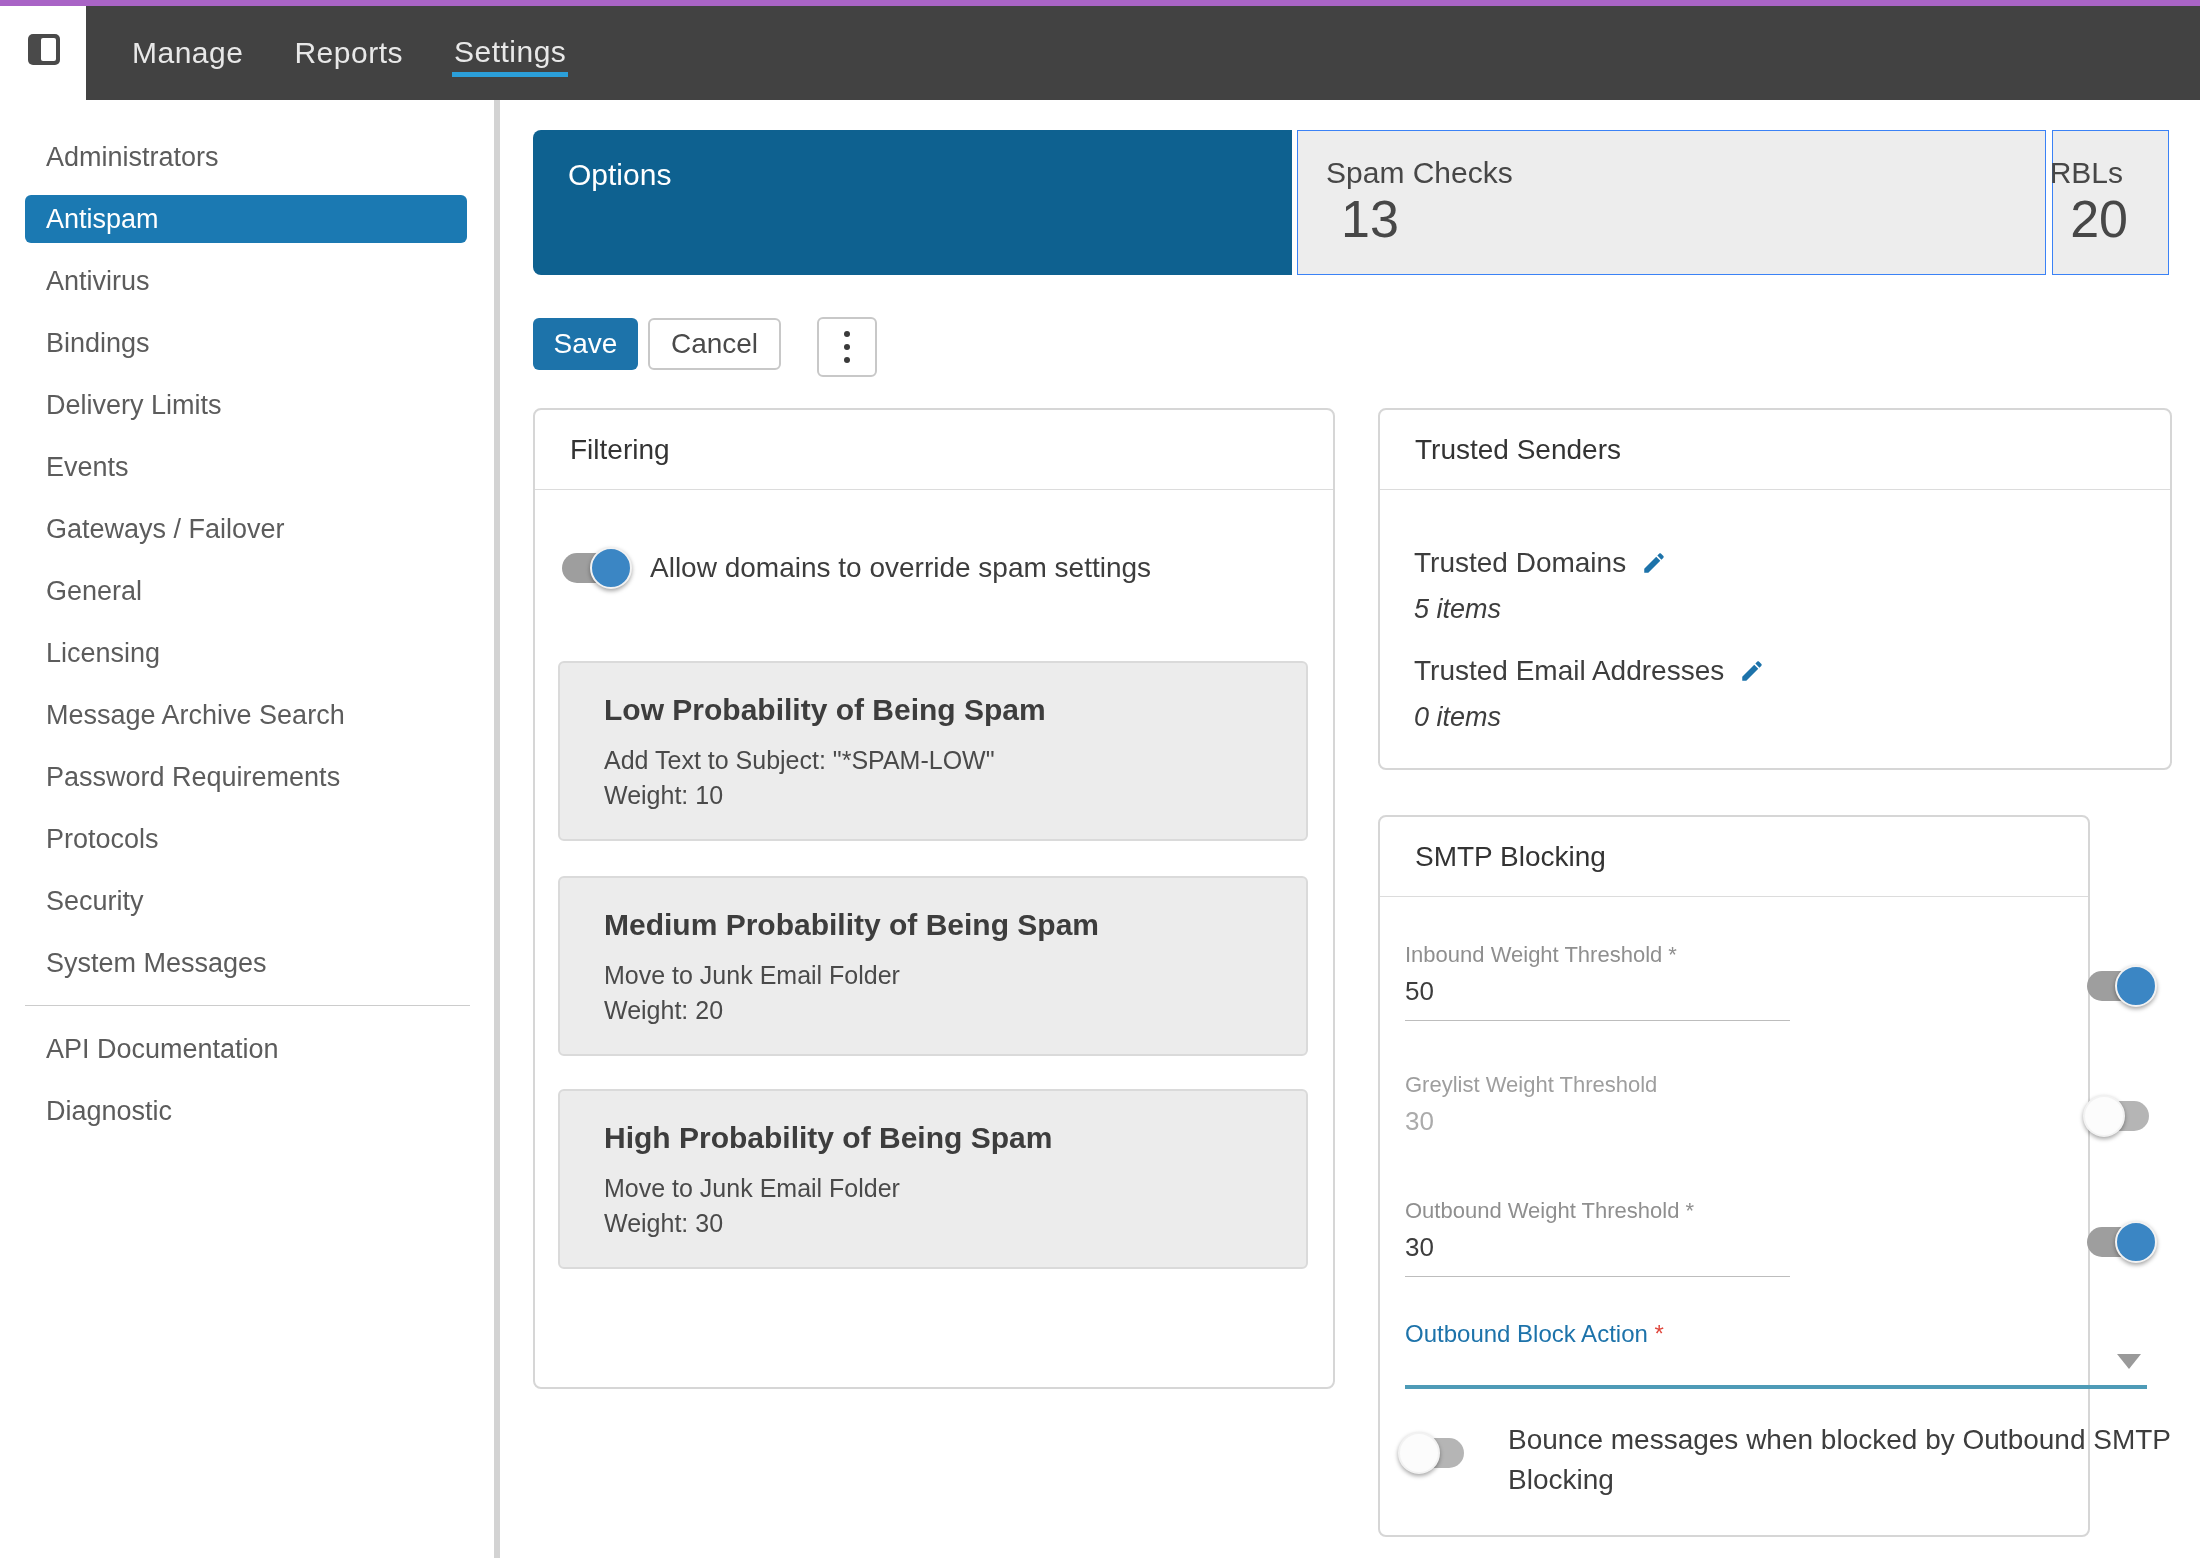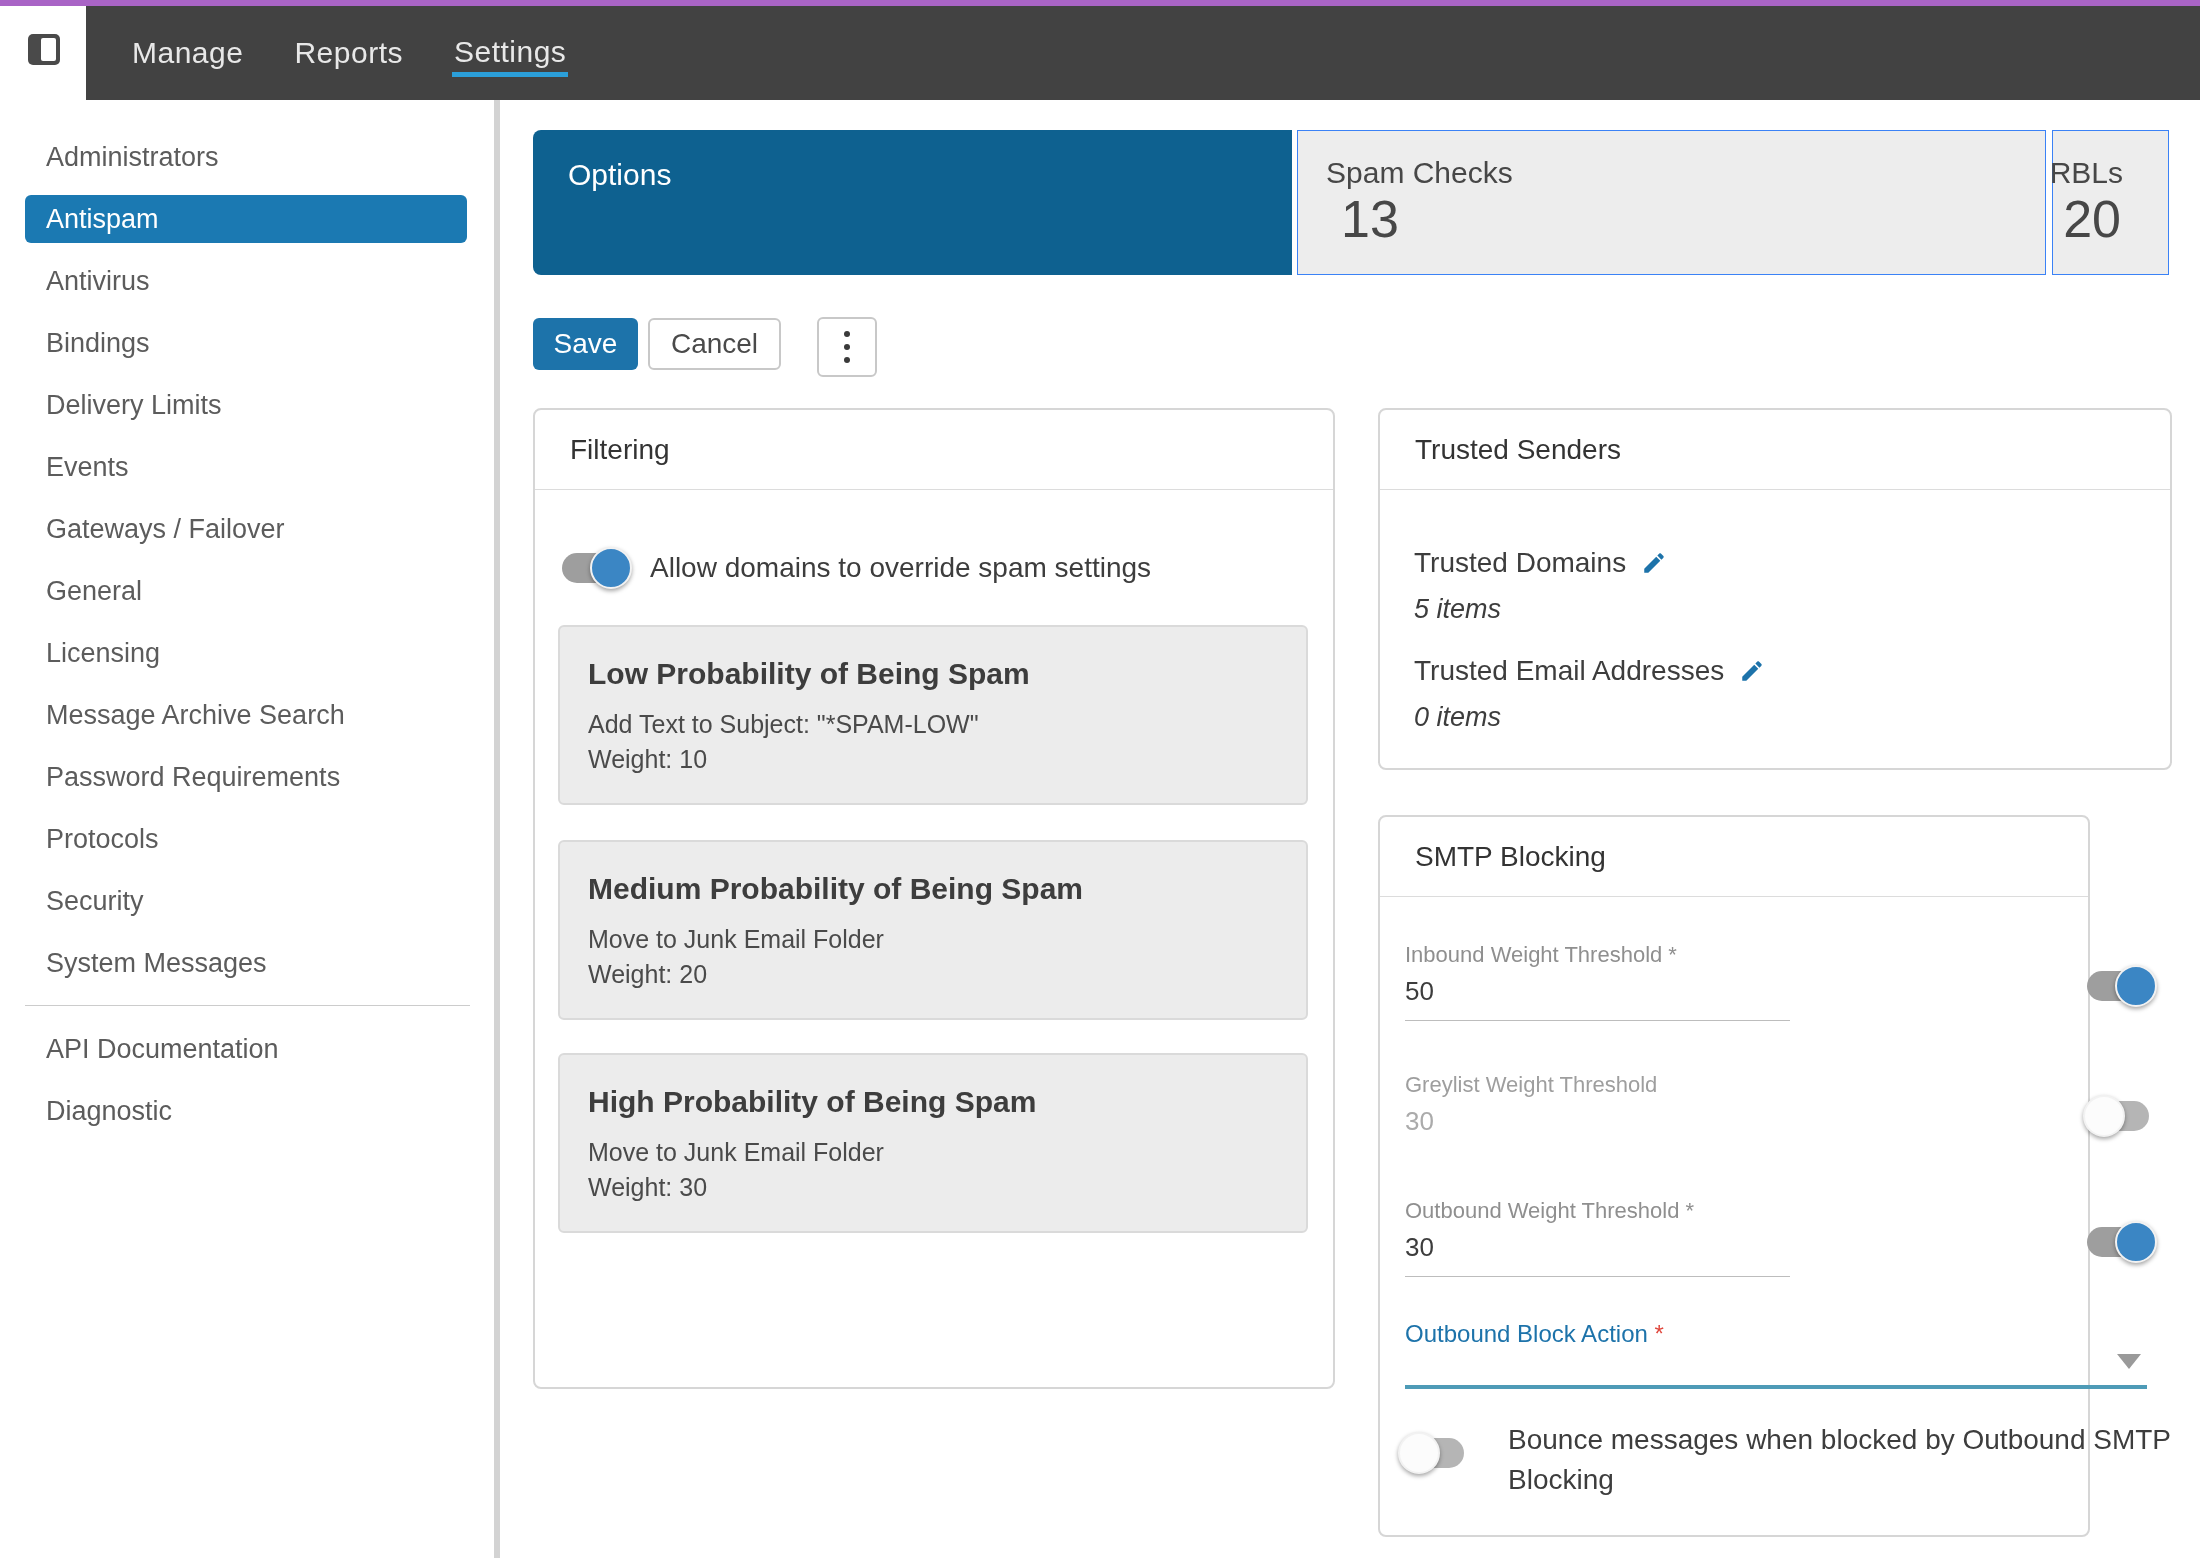--- a/index.html
+++ b/index.html
@@ -28,21 +28,21 @@
   .tab.options { left:533px; width:759px; background:#0e6190; border-radius:8px 0 0 8px; }
   .tab.options .tab-label { color:#fff; font-size:30px; position:absolute; left:35px; top:28px; }
   .tab.gray { background:#ededed; border:1px solid #3b82f6; }
   .tab.spam { left:1297px; width:749px; }
   .tab.rbls { left:2052px; width:117px;text-decoration:underline; }
   .tab .g-label { color:#474747; font-size:30px; position:absolute; top:25px; }
   .tab .g-count { color:#474747; font-size:52px; position:absolute; top:60px; line-height:1.1; }
   .tab.spam .g-label { left:28px; }
   .tab.spam .g-count { left:43px; }
   .tab.rbls .g-label { right:45px; }
-  .tab.rbls .g-count { right:47px; }
+  .tab.rbls .g-count { right:40px; }
 
   
   .btn { position:absolute; top:318px; height:52px; border-radius:6px; font-size:28px;
          display:flex; align-items:center; justify-content:center; cursor:pointer; }
   .btn-save { left:533px; width:105px; background:#1d73aa; color:#fff; }
   .btn-cancel { left:648px; width:133px; background:#fff; border:2px solid #c8c8c8; color:#4a4a4a; }
   .btn-kebab { left:817px; top:317px; width:60px; height:60px; background:#fff; border:2px solid #c8c8c8;
                flex-direction:column; gap:7px; }
   .dot { width:6px; height:6px; border-radius:50%; background:#3a3a3a; }
 
@@ -60,21 +60,21 @@
                   border:2px solid #f2f2f2; box-shadow:0 2px 4px rgba(0,0,0,.35); }
   .toggle.on  { background:#9e9e9e; }
   .toggle.on .knob { right:-8px; background:#3b86c4; }
   .toggle.off { background:#b5b5b5; }
   .toggle.off .knob { left:-4px; background:#fcfcfc; }
 
   
   .filter-toggle-row { position:absolute; left:27px; top:142px; display:flex; align-items:center; gap:26px; }
   .filter-toggle-row .lbl { font-size:28px; color:#3d3d3d; }
   .spam-box { position:absolute; left:23px; width:750px; height:180px; background:#ececec;
-              border:2px solid #dadada; border-radius:6px; padding:30px 28px; }
+              border:2px solid #dadada; border-radius:6px; padding:30px 44px;margin-top:36px; }
   .spam-box .bt { font-size:30px; font-weight:bold; color:#3d3d3d; margin-bottom:16px; }
   .spam-box .bl { font-size:25px; color:#4a4a4a; line-height:35px; }
   .box-low { top:215px; } .box-med { top:430px; } .box-high { top:643px; }
 
   
   .ts-group { position:absolute; left:34px; }
   .ts-label { font-size:28px; color:#3d3d3d; display:flex; align-items:center; gap:15px; }
   .ts-items { font-size:27px; font-style:italic; color:#3d3d3d; margin-top:15px; }
   .edit-icon { width:26px; height:26px; fill:#1d73aa; cursor:pointer; }
 

